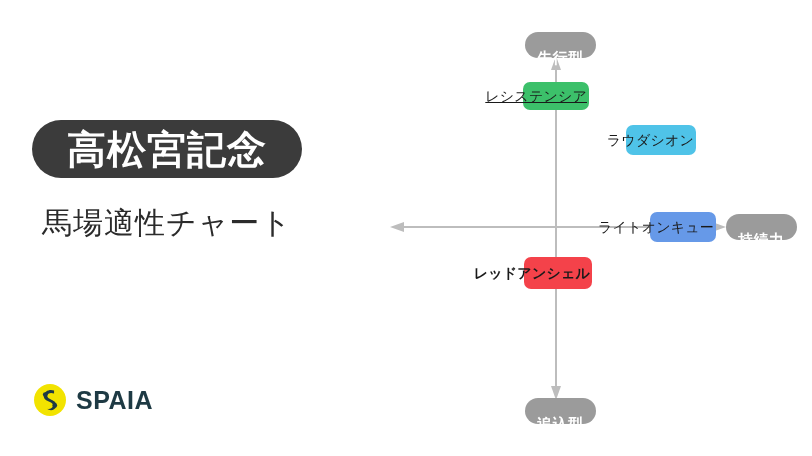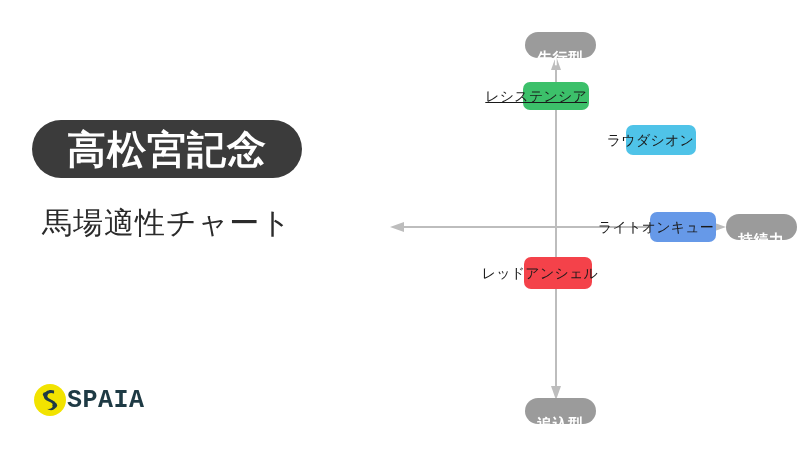--- a/index.html
+++ b/index.html
@@ -52,21 +52,21 @@
     white-space: nowrap;
   }
 
   
   .logo {
     position: absolute;
     left: 33px;
     top: 383px;
     display: flex;
     align-items: center;
-    font-family: Liberation Mono, monospace;
+    gap: 9px;
   }
   .logo-mark {
     width: 34px;
     height: 34px;
     flex: 0 0 34px;
   }
   .logo-text {
     font-size: 25px;
     font-weight: bold;
     color: #1e3a44;
@@ -163,17 +163,17 @@
     <div class="axis-pill pill-right">持続力</div>
 
     <div id="points-layer">
         <div class="marker" style="left: 213px; top: 82px; width: 66px; height: 28px; background: rgb(60, 192, 106);"></div>
         <div class="marker-label" style="right: 225px; top: 89px; text-decoration: underline;">レシステンシア</div>
         <div class="marker" style="left: 316px; top: 125px; width: 70px; height: 30px; background: rgb(79, 195, 232);"></div>
         <div class="marker-label" style="right: 118px; top: 133px;">ラウダシオン</div>
         <div class="marker" style="left: 340px; top: 212px; width: 66px; height: 30px; background: rgb(102, 153, 232);"></div>
         <div class="marker-label" style="right: 98px; top: 220px;">ライトオンキュー</div>
         <div class="marker" style="left: 214px; top: 257px; width: 68px; height: 32px; background: rgb(244, 66, 74);"></div>
-        <div class="marker-label" style="right: 214px; top: 266px;">レッドアンシェル</div>
+        <div class="marker-label" style="right: 222px; top: 266px; font-weight: bold;">レッドアンシェル</div>
       </div>
   </div>
 
 </div>
 
 </body></html>

